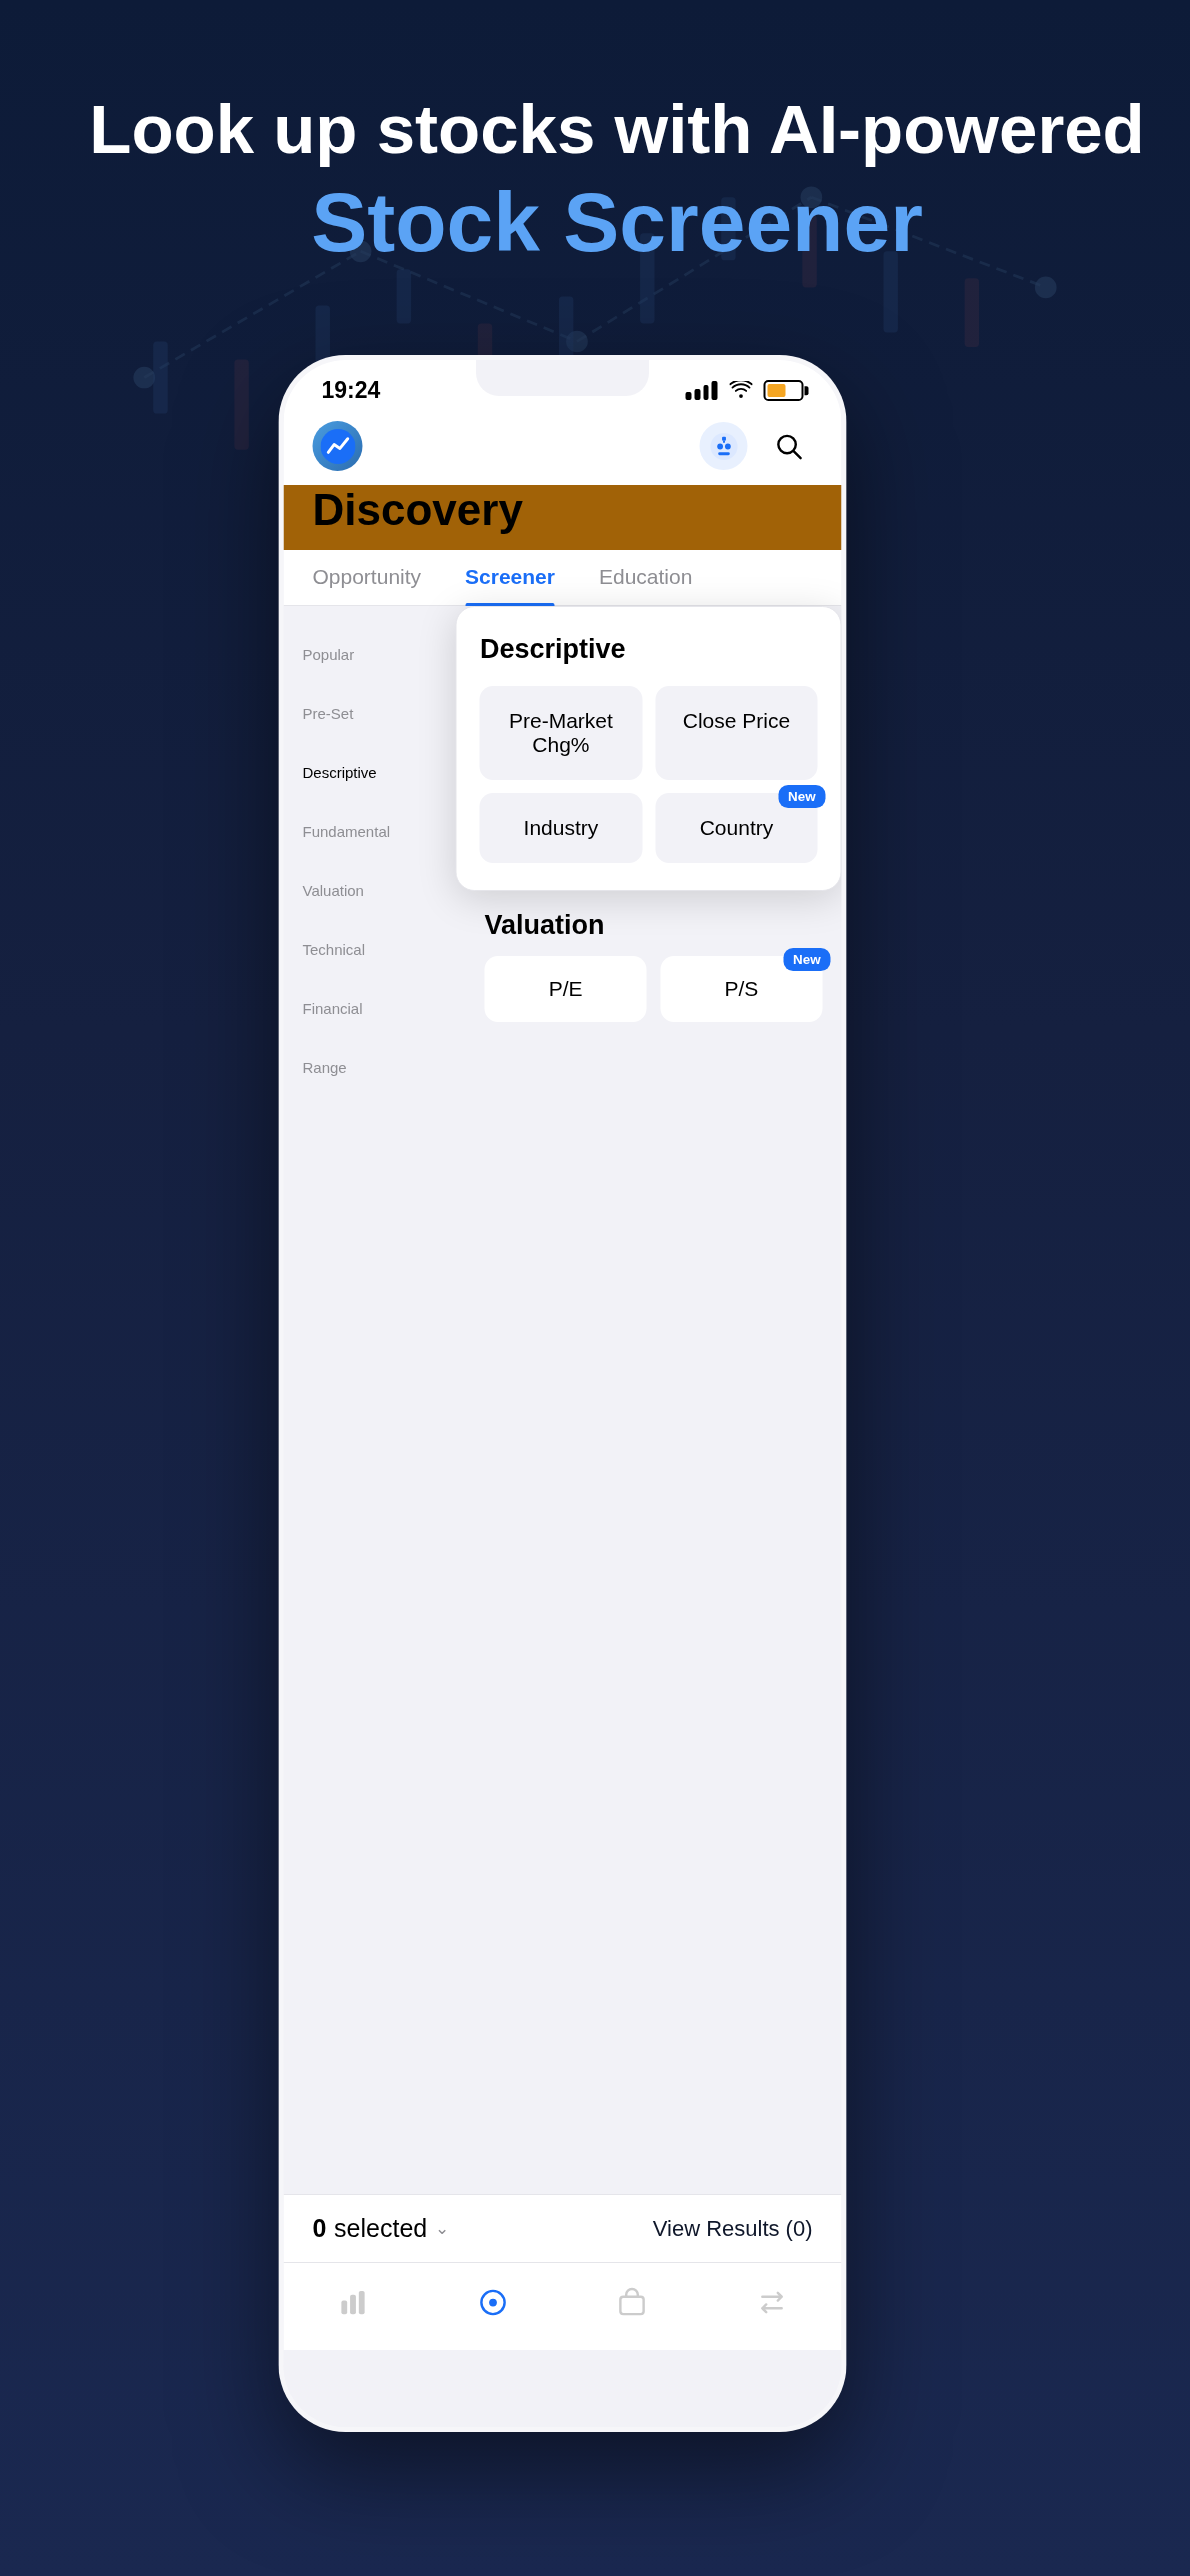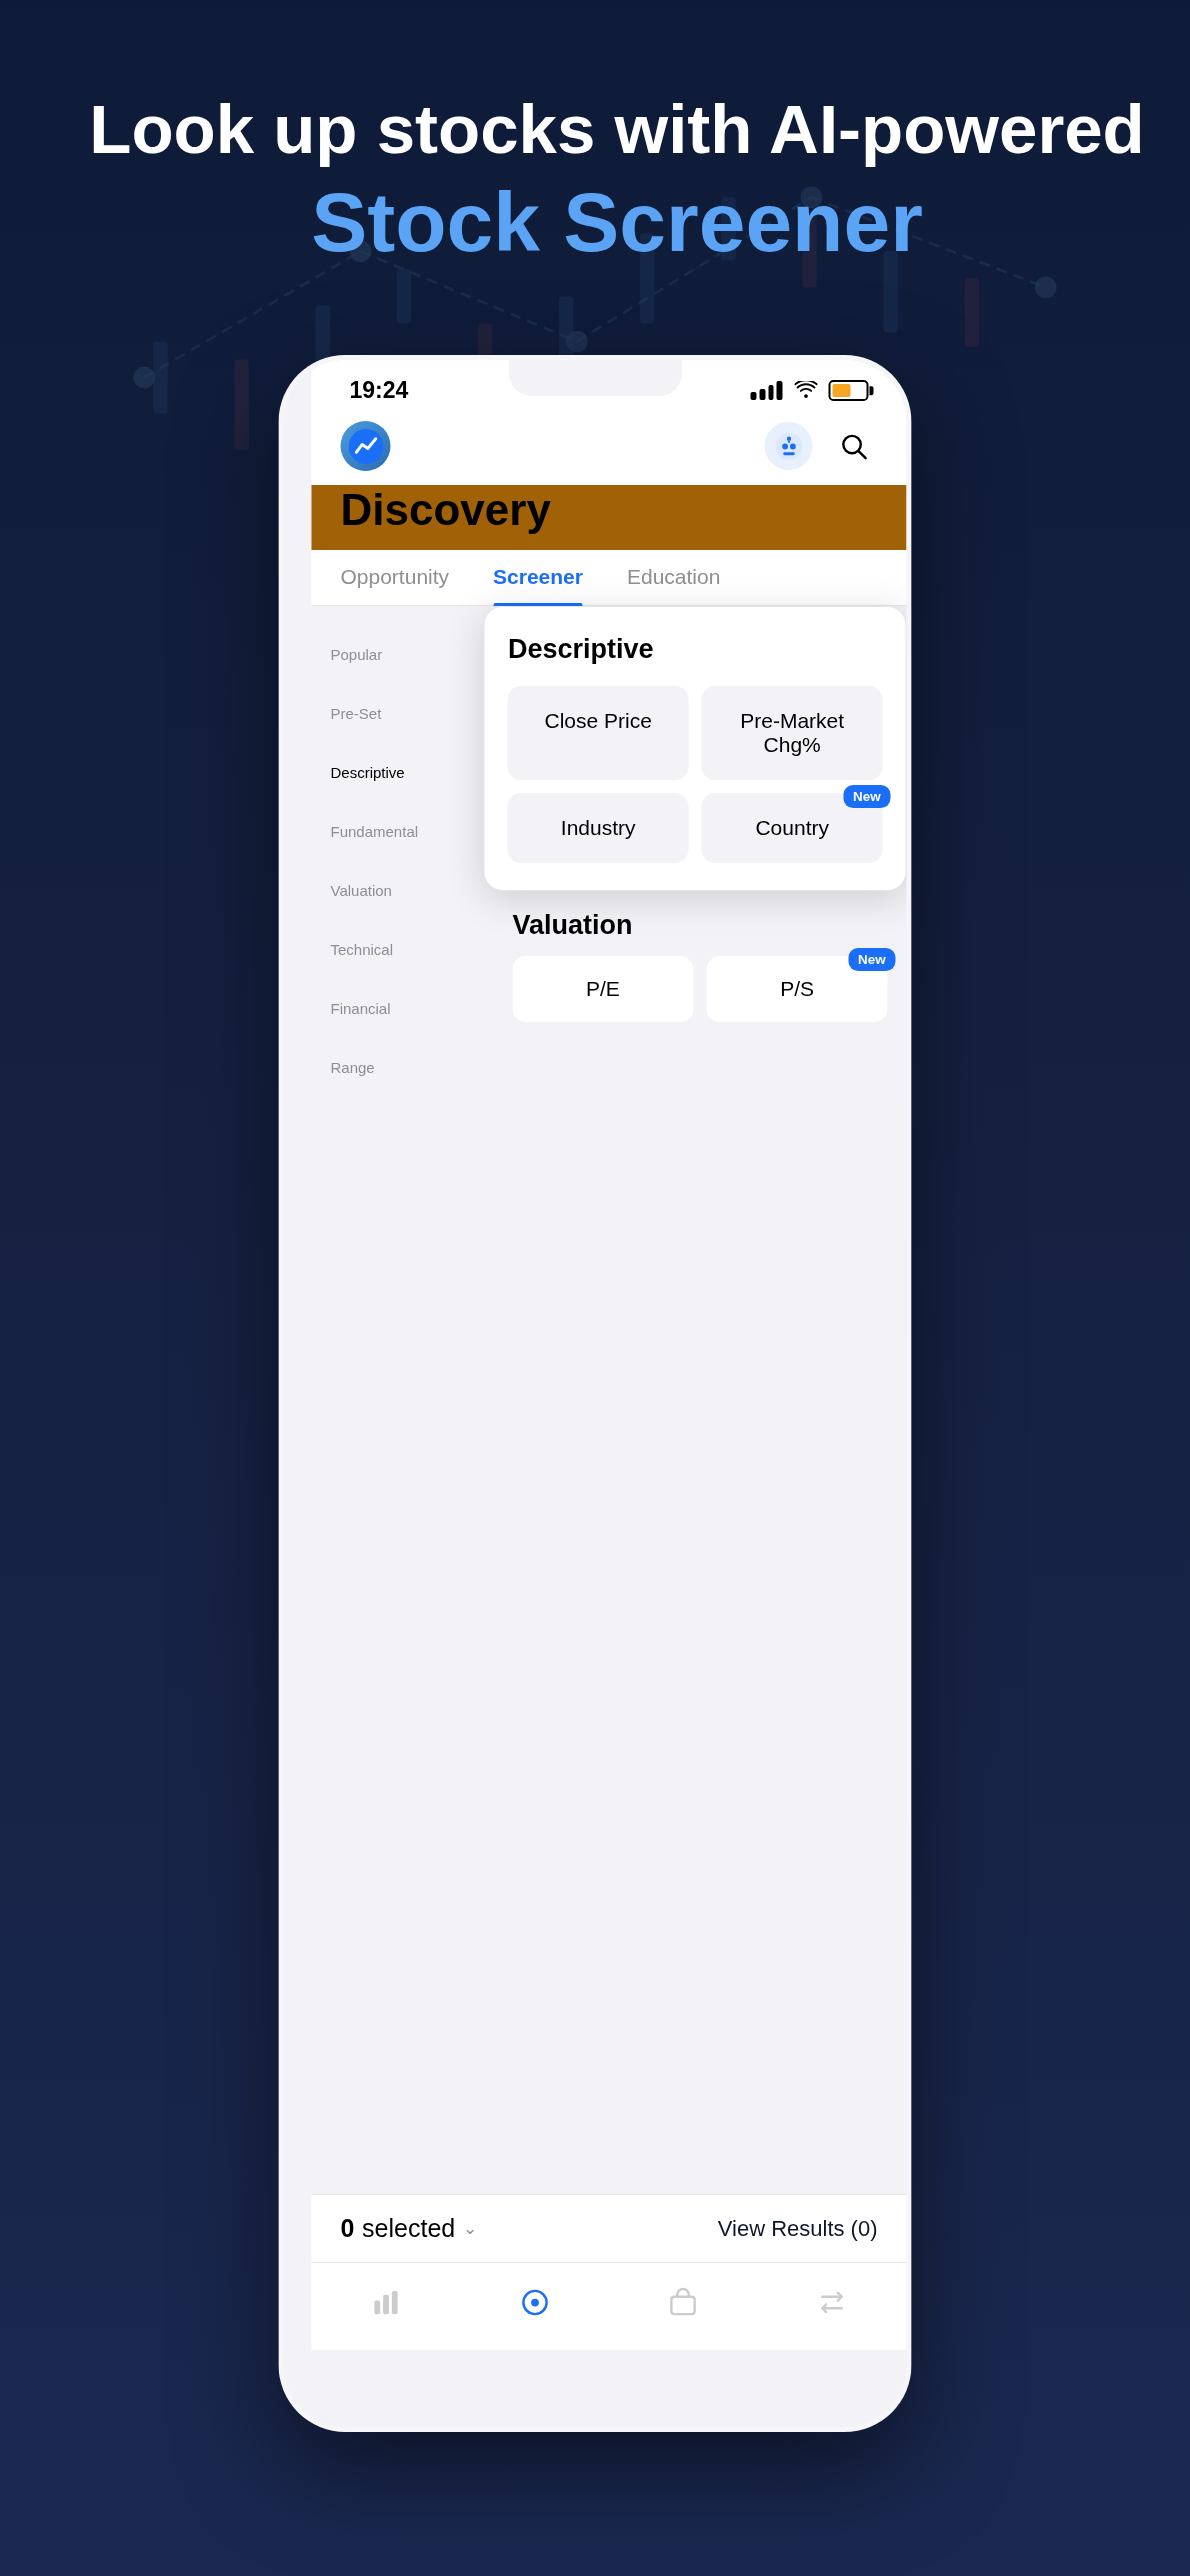--- a/index.html
+++ b/index.html
@@ -49,28 +49,27 @@
     .phone-wrapper {
       position: absolute;
       top: 355px;
       left: 50%;
       transform: translateX(-50%);
       width: 633px;
       z-index: 5;
     }
 
     .phone-frame {
-      width: 633px;
+      width: 568px;
       background: #f2f2f7;
       border-radius: 67px;
       border: 5.8px solid rgba(255,255,255,0.3);
       box-shadow: 0 38px 96px rgba(0,0,0,0.5);
       overflow: hidden;
       position: relative;
-      padding-left: 28px;
     }
 
     
     .notch {
       position: absolute;
       top: 0;
       left: 50%;
       transform: translateX(-50%);
       width: 173px;
       height: 36px;
@@ -568,24 +567,24 @@
           <div class="sidebar-item">Technical</div>
           <div class="sidebar-item">Financial</div>
           <div class="sidebar-item">Range</div>
         </div>
 
         <div class="right-panel">
 
           <div class="descriptive-popup">
             <div class="popup-title">Descriptive</div>
             <div class="filter-grid">
-              <div class="filter-btn">Close Price</div>
               <div class="filter-btn">
                 <span>Pre-Market<br>Chg%</span>
               </div>
+              <div class="filter-btn">Close Price</div>
               <div class="filter-btn">Industry</div>
               <div class="filter-btn">
                 <span>Country</span>
                 <span class="new-badge">New</span>
               </div>
             </div>
           </div>
 
           <div style="height:21px"></div>
 

